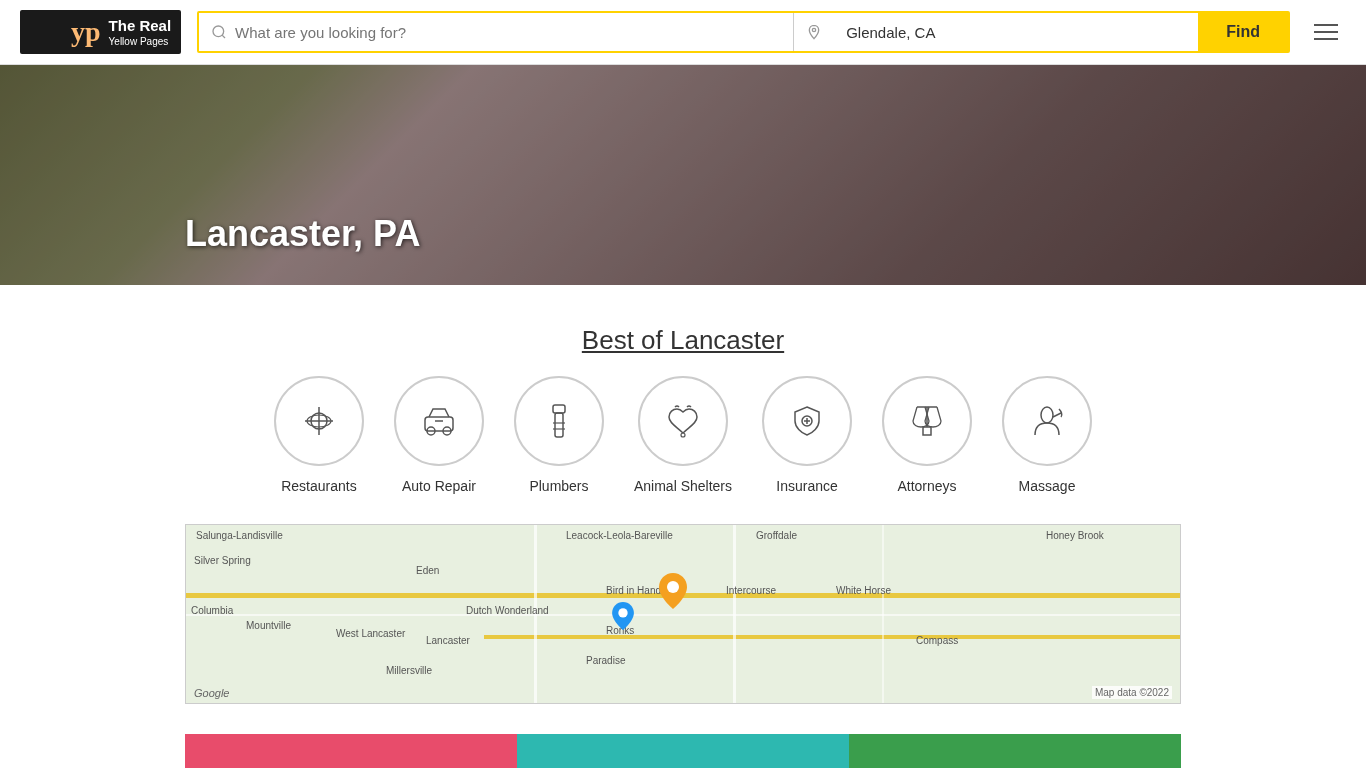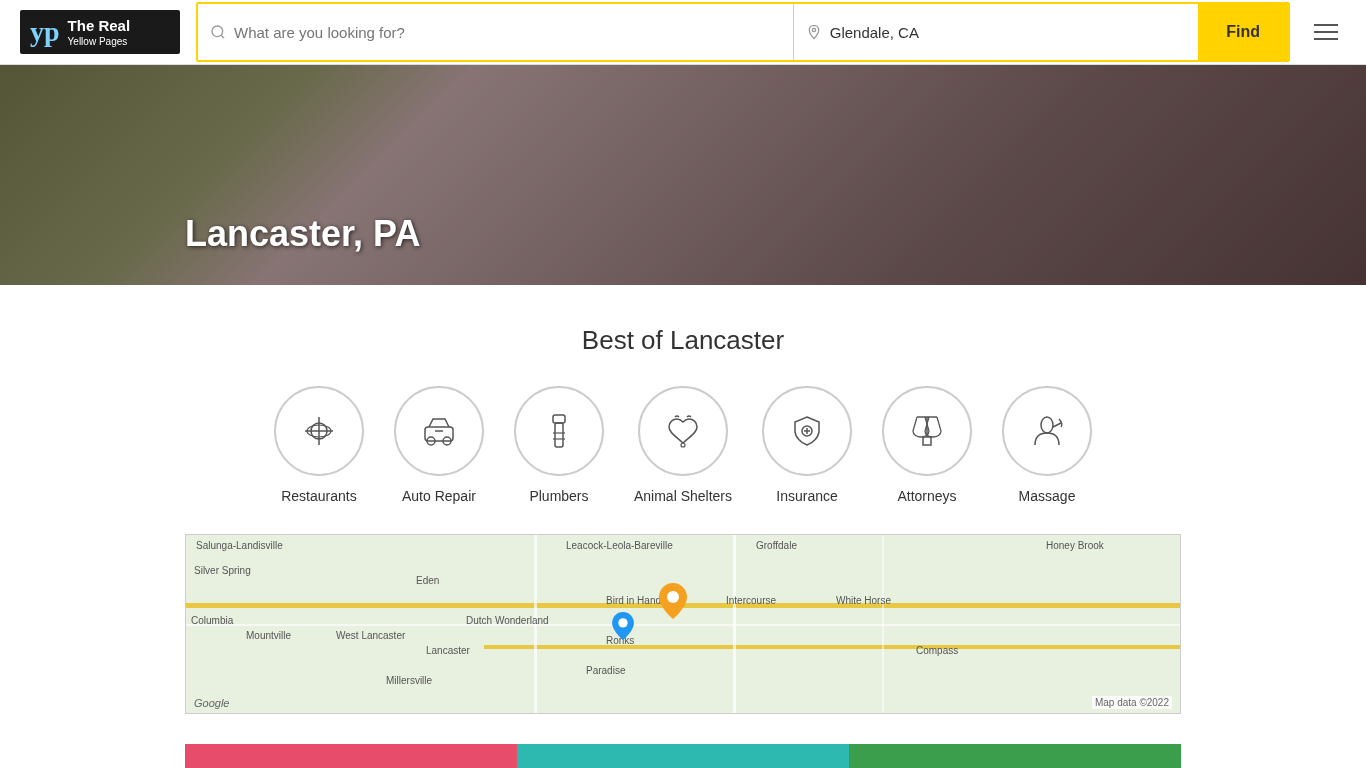--- a/index.html
+++ b/index.html
@@ -20,39 +20,40 @@
       align-items: center;
       background: #1a1a1a;
       padding: 6px 10px;
       border-radius: 2px;
       gap: 8px;
       min-width: 160px;
     }
     .logo-yp {
       font-size: 28px;
       font-weight: 900;
-      color: #7dd3fc;
+      color: #fdba74;
       font-family: Georgia, serif;
+      margin-left: 41px;
     }
     .logo-text {
       display: flex;
       flex-direction: column;
       color: #fff;
       font-size: 10px;
       line-height: 1.3;
     }
     .logo-text span:first-child { font-weight: bold; font-size: 15px; }
 
     .search-bar {
       display: flex;
       flex: 1;
       border: 2px solid #ffd200;
       border-radius: 2px;
       overflow: hidden;
-      height: 60px;
+      height: 42px;
     }
     .search-what {
       display: flex;
       align-items: center;
       flex: 1.2;
       border-right: 1px solid #ccc;
       padding: 0 12px;
       gap: 8px;
     }
     .search-what input {
@@ -60,21 +61,21 @@
       outline: none;
       font-size: 15px;
       flex: 1;
       color: #999;
     }
     .search-where {
       display: flex;
       align-items: center;
       flex: 0.8;
       padding: 4px 12px;
-      gap: 8px;
+      gap: 24px;
     }
     .search-where input {
       border: none;
       outline: none;
       font-size: 15px;
       flex: 1;
       color: #333;
     }
     .find-btn {
       background: #ffd200;
@@ -131,21 +132,22 @@
 
     
     .best-of-section {
       padding: 40px 20px 30px;
       text-align: center;
     }
     .best-of-title {
       font-size: 26px;
       font-weight: 300;
       color: #333;
-      margin-bottom: 30px;
+      margin-bottom: 20px;
+      text-decoration: underline;
     }
     .categories {
       display: flex;
       justify-content: center;
       gap: 30px;
       flex-wrap: wrap;
     }
     .category-item {
       display: flex;
       flex-direction: column;
@@ -382,21 +384,21 @@
     <div class="road-yellow-h2"></div>
     <div class="road-white-v1"></div>
     <div class="road-white-v2"></div>
     <div class="road-white-v3"></div>
     <div class="road-white-h1"></div>
 
     <span class="map-text" style="top:5px;left:10px;">Salunga-Landisville</span>
     <span class="map-text" style="top:30px;left:8px;">Silver Spring</span>
     <span class="map-text" style="top:80px;left:5px;">Columbia</span>
     <span class="map-text" style="top:95px;left:60px;">Mountville</span>
-    <span class="map-text" style="top:95px;left:150px;">West Lancaster</span>
+    <span class="map-text" style="top:103px;left:150px;">West Lancaster</span>
     <span class="map-text" style="top:110px;left:240px;">Lancaster</span>
     <span class="map-text" style="top:40px;left:230px;">Eden</span>
     <span class="map-text" style="top:80px;left:280px;">Dutch Wonderland</span>
     <span class="map-text" style="top:60px;left:420px;">Bird in Hand</span>
     <span class="map-text" style="top:100px;left:420px;">Ronks</span>
     <span class="map-text" style="top:130px;left:400px;">Paradise</span>
     <span class="map-text" style="top:140px;left:200px;">Millersville</span>
     <span class="map-text" style="top:60px;left:540px;">Intercourse</span>
     <span class="map-text" style="top:60px;left:650px;">White Horse</span>
     <span class="map-text" style="top:110px;left:730px;">Compass</span>

